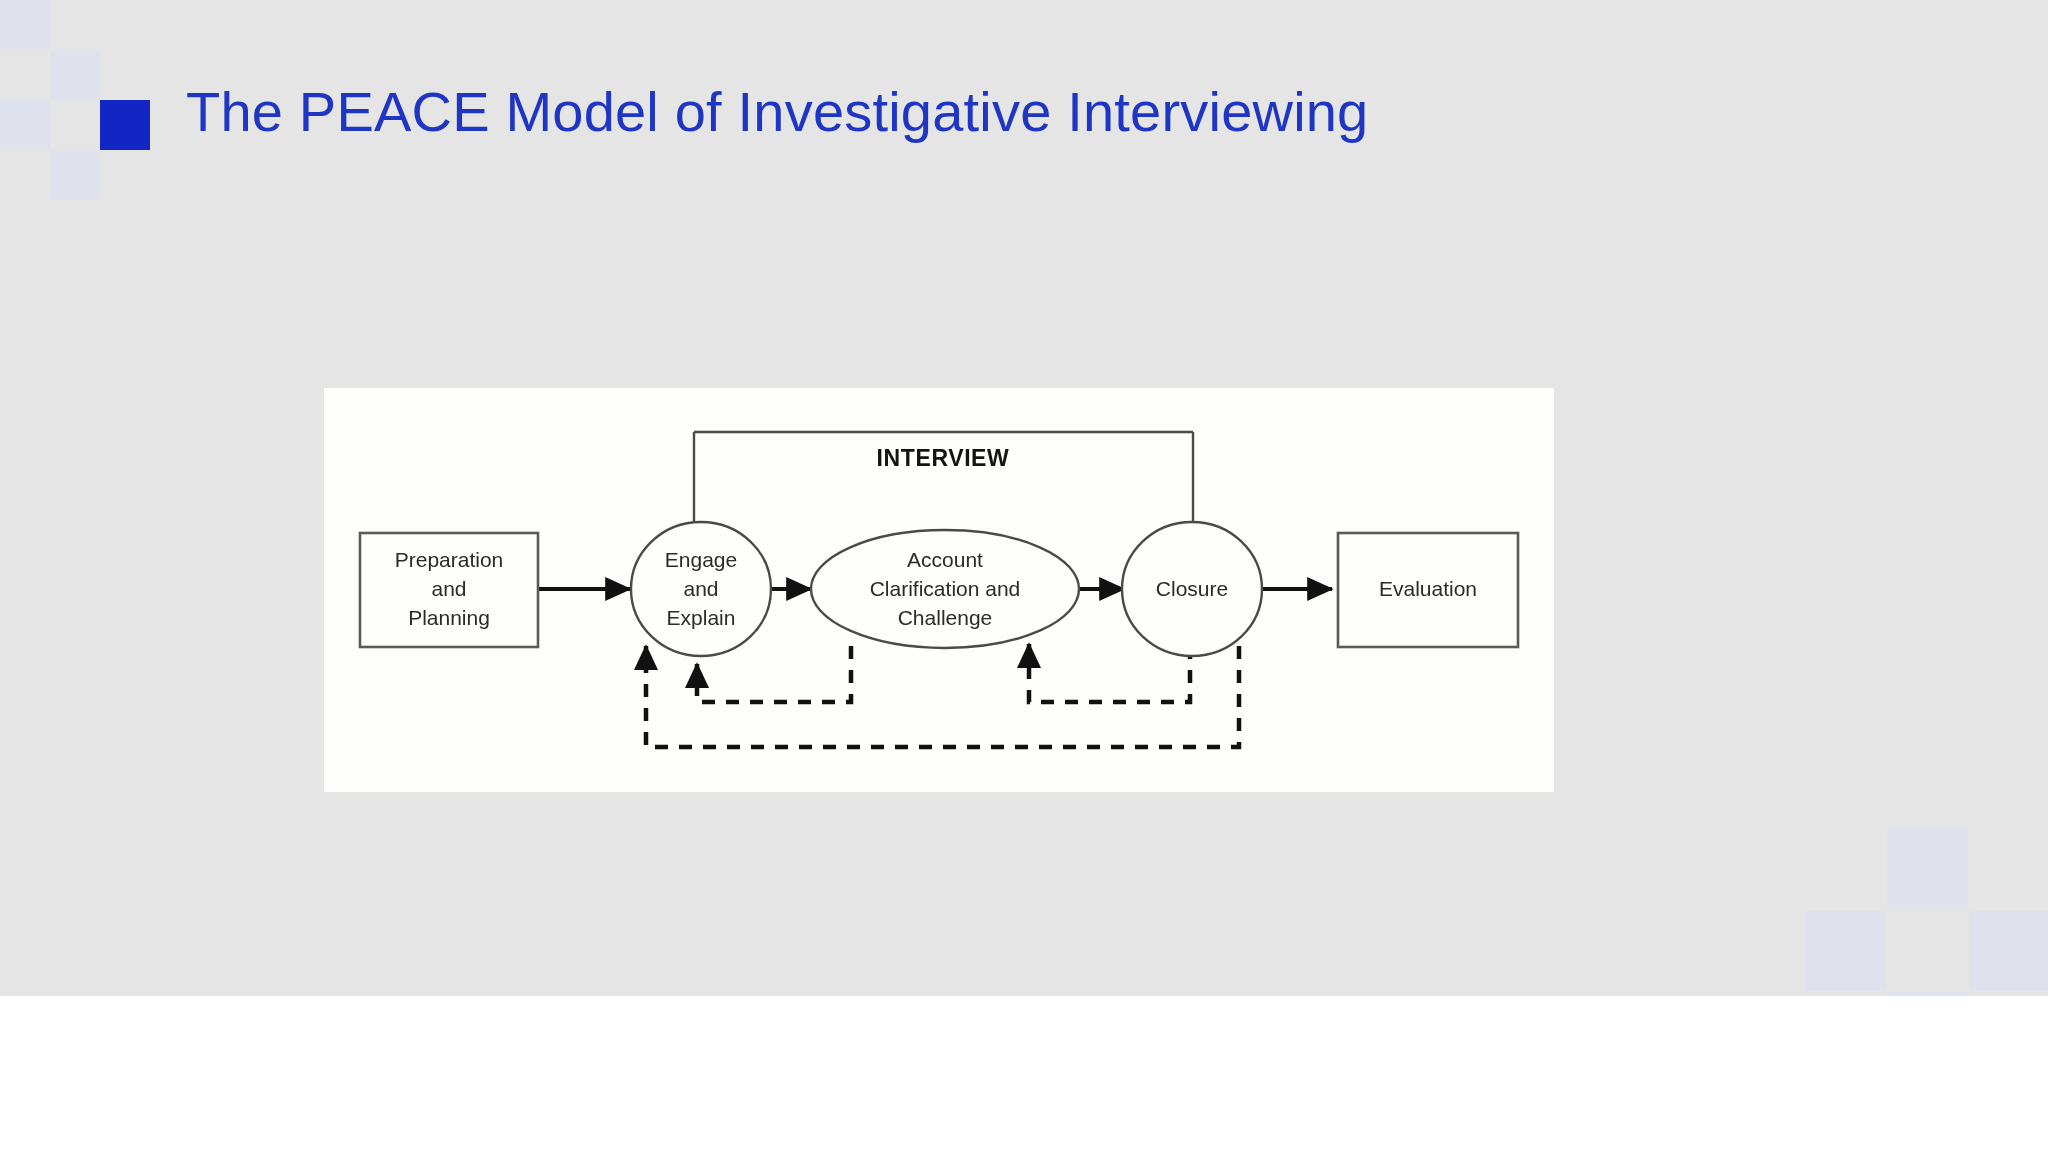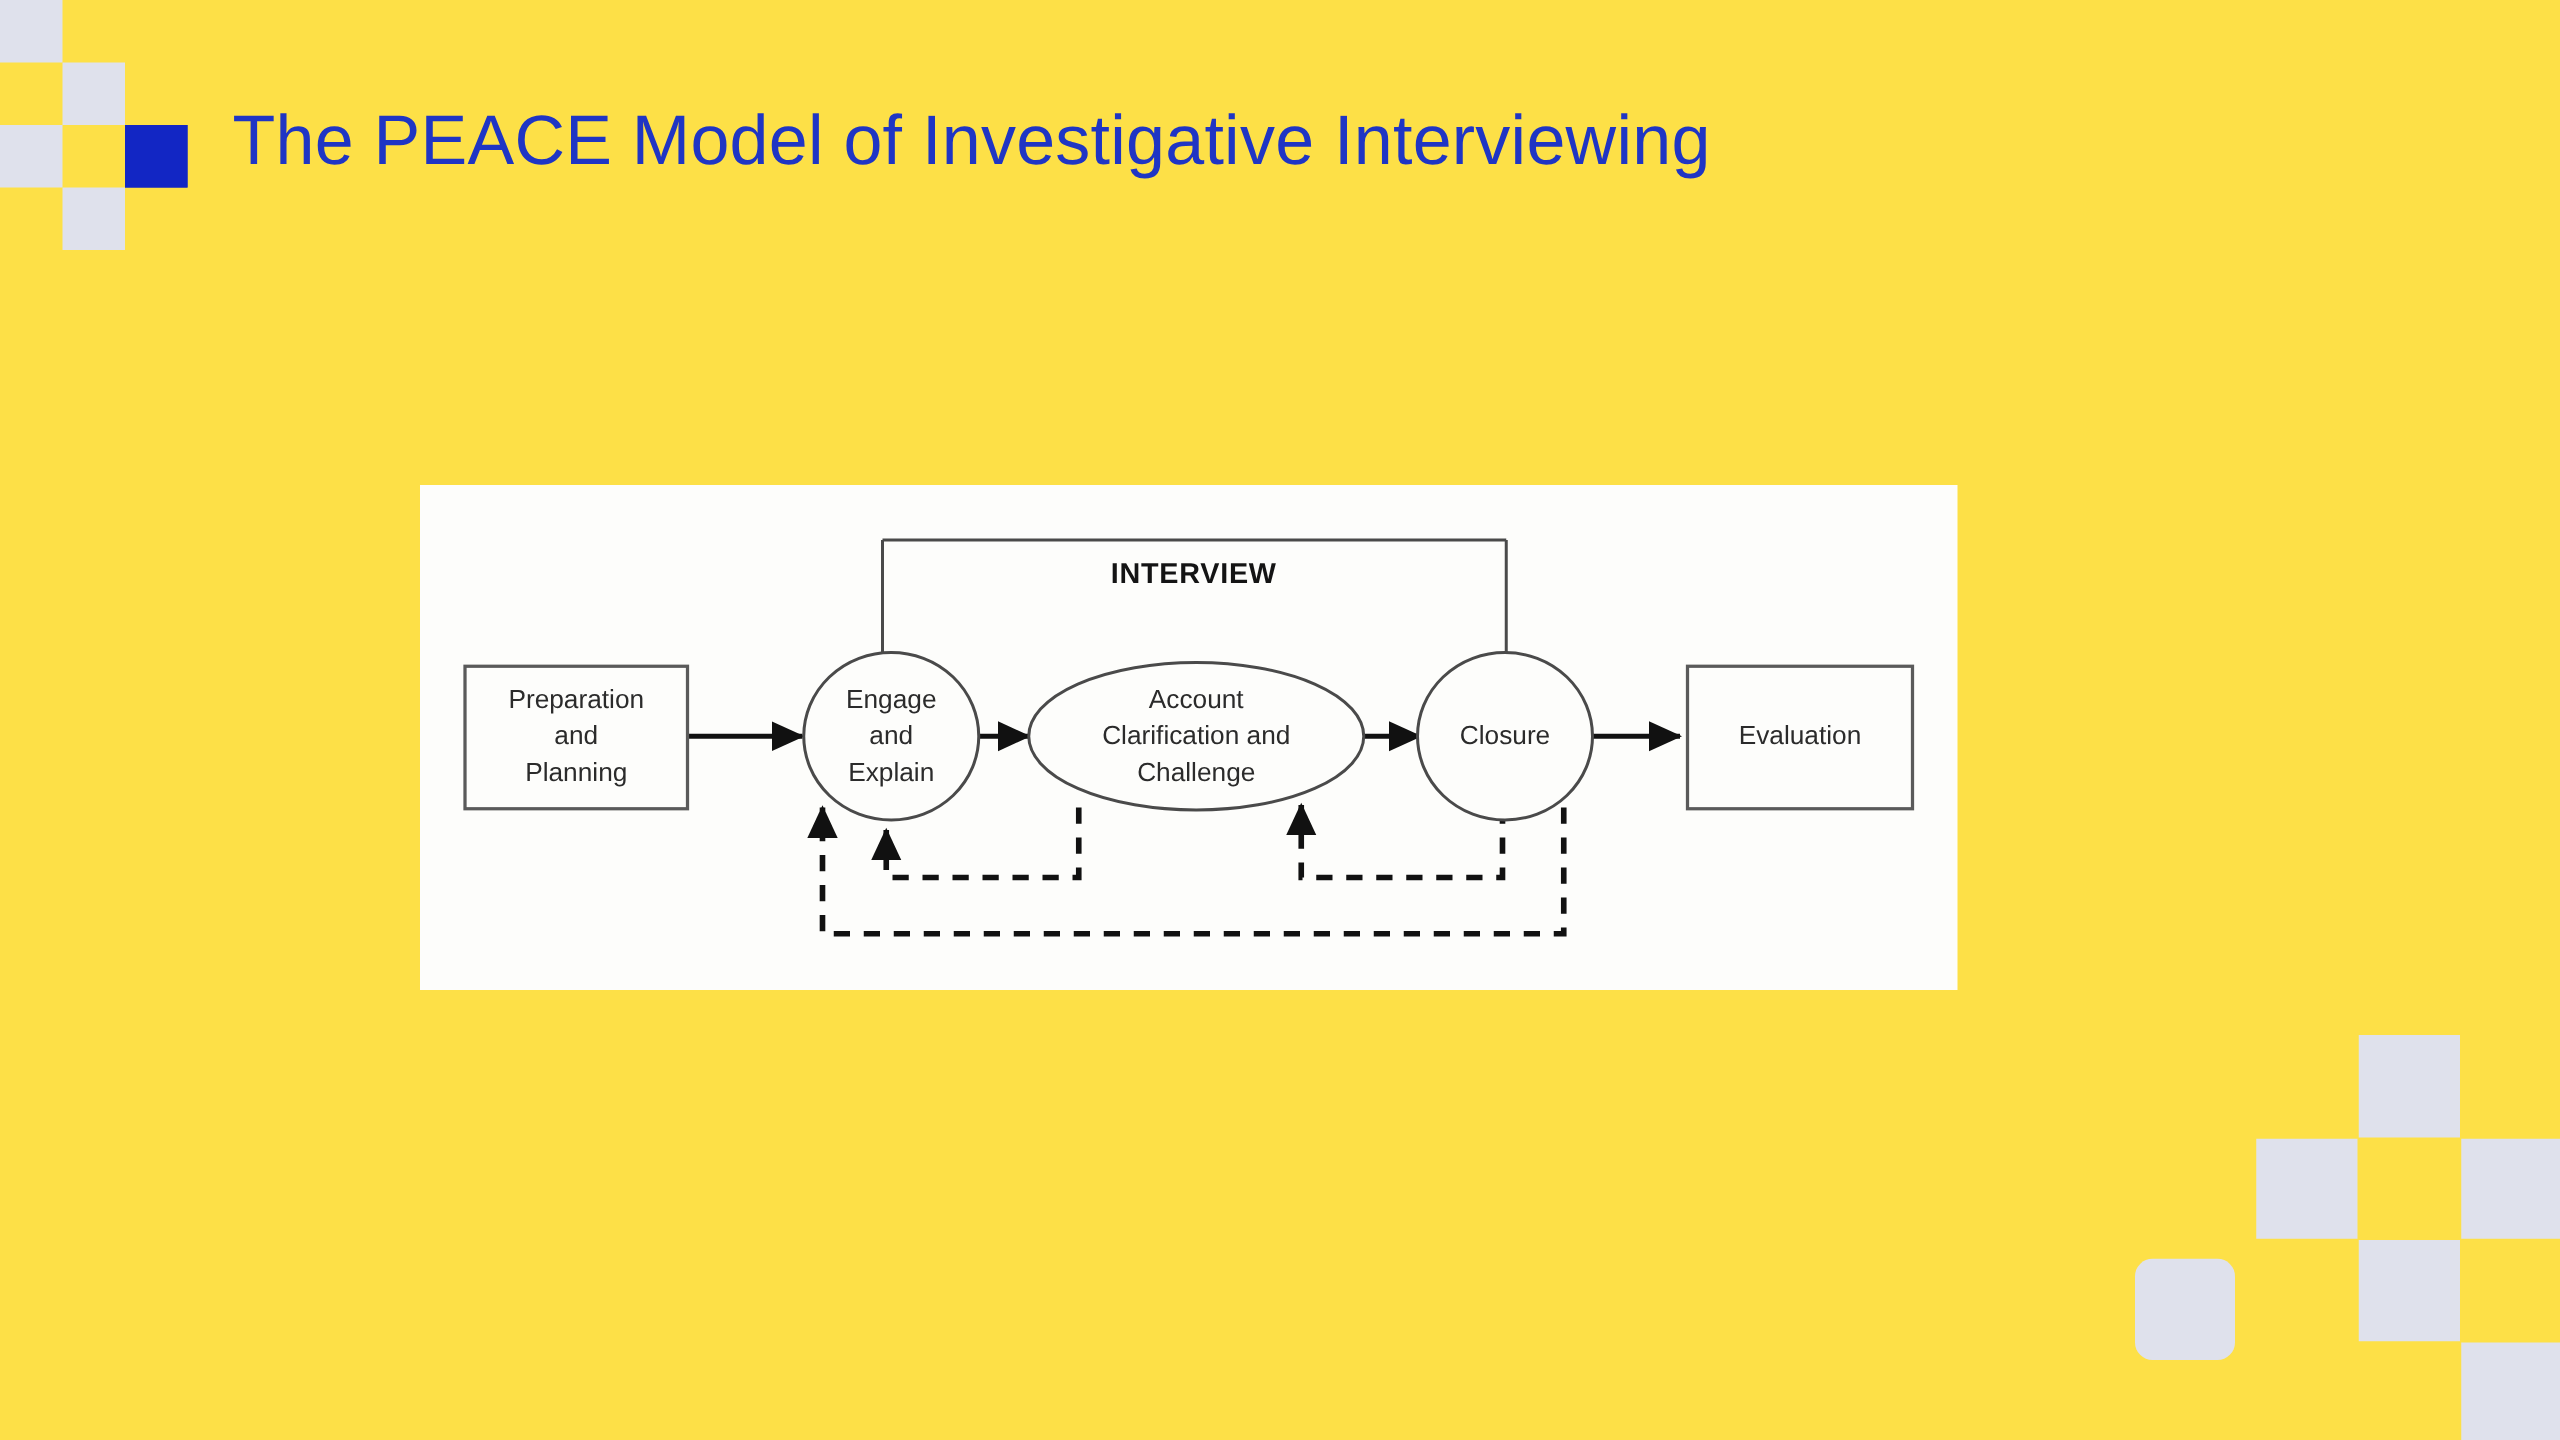--- a/index.html
+++ b/index.html
@@ -4,22 +4,22 @@
 <title>PEACE Model Slide</title>
 <style>
   html, body {
     margin: 0;
     padding: 0;
     background: #ffffff;
   }
   #slide {
     position: relative;
     width: 2048px;
-    height: 1152px;
-    background: #fde047;
+    height: 996px;
+    background: #e5e5e5;
     overflow: hidden;
     font-family: "Liberation Sans", sans-serif;
   }
 
   
   .deco-sq {
     position: absolute;
     background: #dfe1ec;
   }
   .deco-sq.rounded { border-radius: 14px; }
@@ -42,21 +42,21 @@
     line-height: 1.2;
     color: #1f35c4;
     font-weight: 400;
     white-space: nowrap;
     letter-spacing: 0.2px;
   }
 
   
   #diagram-wrap {
     position: absolute;
-    left: 336px;
+    left: 324px;
     top: 388px;
     width: 1230px;
     height: 404px;
     background: #fdfdfb;
   }
   #diagram-svg {
     display: block;
     width: 1230px;
     height: 404px;
   }

